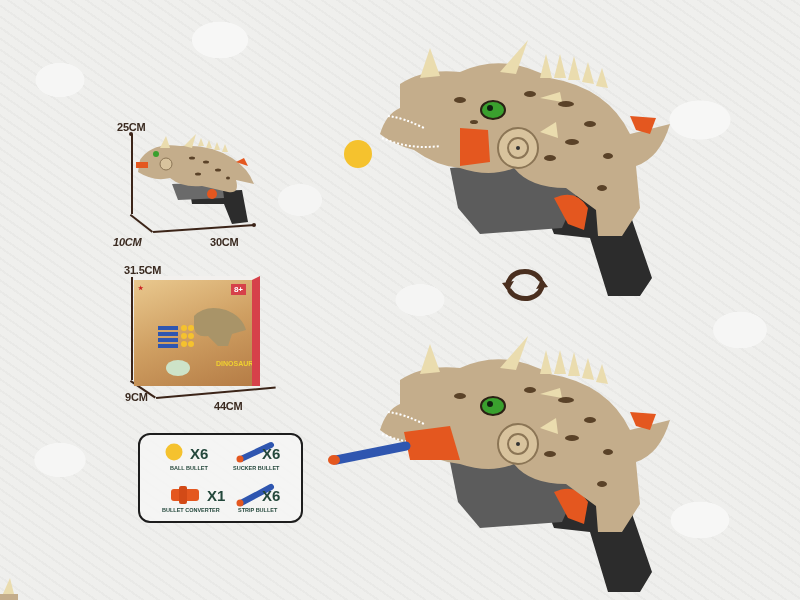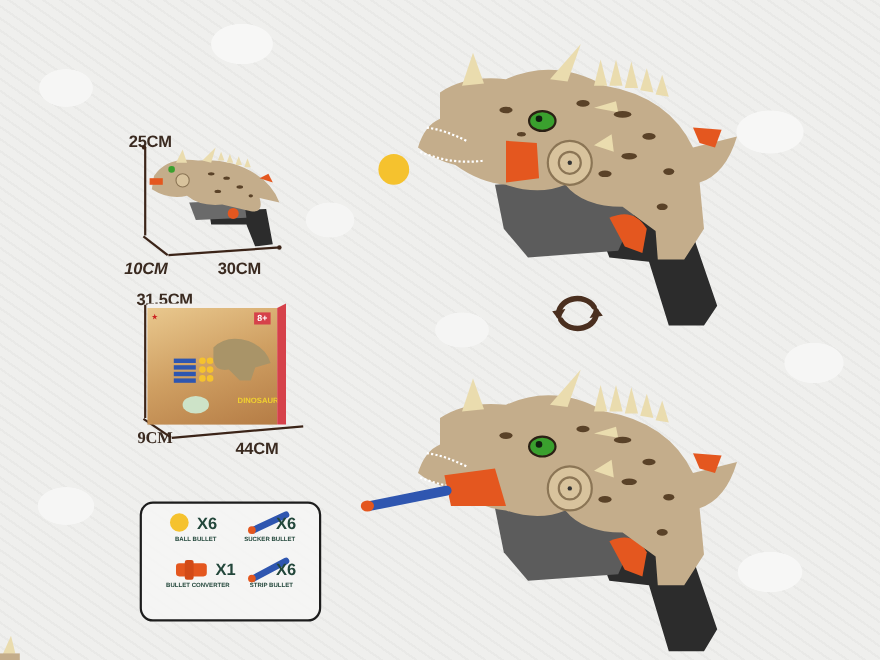--- a/index.html
+++ b/index.html
@@ -9,48 +9,48 @@
     background:
       radial-gradient(ellipse 40px 28px at 60px 80px,#f6f6f5 60%,transparent 62%),
       radial-gradient(ellipse 46px 30px at 220px 40px,#f7f7f6 60%,transparent 62%),
       radial-gradient(ellipse 36px 26px at 300px 200px,#f5f5f4 60%,transparent 62%),
       radial-gradient(ellipse 50px 32px at 700px 120px,#f7f7f6 60%,transparent 62%),
       radial-gradient(ellipse 44px 30px at 740px 330px,#f6f6f5 60%,transparent 62%),
       radial-gradient(ellipse 42px 28px at 60px 460px,#f6f6f5 60%,transparent 62%),
       radial-gradient(ellipse 48px 30px at 700px 520px,#f7f7f6 60%,transparent 62%),
       radial-gradient(ellipse 40px 26px at 420px 300px,#f5f5f4 60%,transparent 62%),
       repeating-linear-gradient(35deg,#e9e9e7 0 2px,#efefed 2px 9px);}
-  .dim{position:absolute;font-weight:bold;font-size:15px;color:#3a2a20;letter-spacing:-0.2px;}
+  .dim{position:absolute;font-weight:bold;font-size:11px;color:#3a2a20;letter-spacing:-0.2px;}
   .line{position:absolute;background:#3b2418;}
   .dot{position:absolute;width:4px;height:4px;border-radius:50%;background:#3b2418;}
   
   .smallgun{position:absolute;left:132px;top:132px;width:126px;height:92px;}
   
   .box{position:absolute;left:134px;top:276px;width:126px;height:110px;
     background:linear-gradient(160deg,#e9c88e,#cf9f62 50%,#b57c45);
     border-right:8px solid #d6414a;border-top:4px solid #f2f0ee;box-sizing:border-box;}
   .box .age{position:absolute;right:6px;top:4px;background:#d6414a;color:#fff;font-size:8px;font-weight:bold;padding:1px 3px;}
   .box .logo{position:absolute;left:4px;top:4px;font-size:6px;color:#c22;font-weight:bold;}
-  .acc{position:absolute;left:127px;top:433px;width:165px;height:109px;border:2px solid #1d1d1d;
-    border-radius:12px;box-sizing:border-box;background:rgba(246,246,244,.85);margin-top:23px;}
+  .acc{position:absolute;left:138px;top:433px;width:165px;height:90px;border:2px solid #1d1d1d;
+    border-radius:12px;box-sizing:border-box;background:rgba(246,246,244,.85);}
   .acc .qty{position:absolute;font-weight:bold;font-size:15px;color:#23473b;}
   .acc .lbl{position:absolute;font-weight:bold;font-size:5.5px;color:#23473b;white-space:nowrap;}
   .acc .title{position:absolute;left:0;right:0;bottom:6px;text-align:center;font-weight:bold;font-size:11px;color:#23473b;}
   .gun{position:absolute;}
   .rot{position:absolute;left:500px;top:265px;width:50px;height:40px;}
 </style>
 </head>
 <body>
 
 <div class="bg"></div>
 
 <div>
   <span class="dim" style="left:117px;top:121px;">25CM</span>
   <span class="dim" style="left:113px;top:236px;font-style:italic;">10CM</span>
-  <span class="dim" style="left:198px;top:236px;">30CM</span>
+  <span class="dim" style="left:210px;top:236px;">30CM</span>
   <div class="line" style="left:131px;top:134px;width:1.5px;height:80px;"></div>
   <div class="line" style="left:131px;top:214px;width:28px;height:1.5px;transform:rotate(38deg);transform-origin:0 0;"></div>
   <div class="line" style="left:153px;top:231px;width:102px;height:1.5px;transform:rotate(-4deg);transform-origin:0 0;"></div>
   <div class="dot" style="left:129px;top:132px"></div>
   <div class="dot" style="left:252px;top:223px"></div>
 
   <svg class="smallgun" viewBox="0 0 126 92">
     <path d="M58 60 L110 58 L116 90 L100 92 L92 72 L60 72Z" fill="#2c2c2c"></path>
     <path d="M40 52 L90 50 L92 66 L46 68Z" fill="#6a6a6a"></path>
     <circle cx="80" cy="62" r="5" fill="#e4571f"></circle>
@@ -72,21 +72,21 @@
         <ellipse cx="74" cy="30" rx="3" ry="1.5"></ellipse>
         <ellipse cx="86" cy="38" rx="3" ry="1.5"></ellipse>
         <ellipse cx="66" cy="42" rx="3" ry="1.5"></ellipse>
         <ellipse cx="96" cy="46" rx="2" ry="1.5"></ellipse>
       </g>
   </svg>
 </div>
 
 <div>
   <span class="dim" style="left:124px;top:264px;text-align:right;">31.5CM</span>
-  <span class="dim" style="left:125px;top:391px;font-family:Liberation Serif, serif;">9CM</span>
+  <span class="dim" style="left:125px;top:391px;">9CM</span>
   <span class="dim" style="left:214px;top:400px;">44CM</span>
   <div class="line" style="left:131px;top:277px;width:1.5px;height:103px;"></div>
   <div class="line" style="left:131px;top:380px;width:30px;height:1.5px;transform:rotate(34deg);transform-origin:0 0;"></div>
   <div class="line" style="left:156px;top:397px;width:120px;height:1.5px;transform:rotate(-5deg);transform-origin:0 0;"></div>
   <div class="box">
     <span class="logo">★</span>
     <span class="age">8+</span>
     <svg viewBox="0 0 118 106" style="position:absolute;left:0;top:0;width:118px;height:106px">
       <g fill="#2f56b0">
           <rect x="24" y="46" width="20" height="4"></rect>

